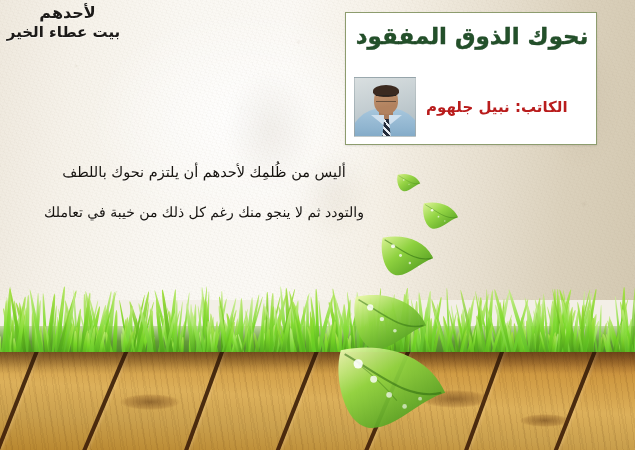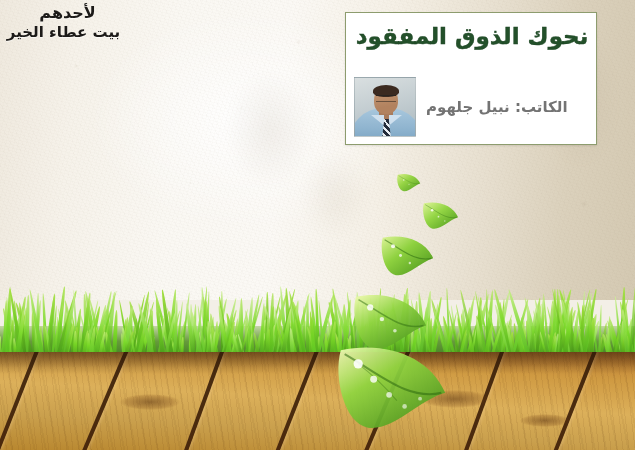--- a/index.html
+++ b/index.html
@@ -134,21 +134,21 @@
     display: flex;
     flex-direction: row-reverse;
     align-items: center;
     gap: 10px;
     direction: rtl;
   }
   .author-name {
     font-family: "DejaVu Sans", sans-serif;
     font-size: 15px;
     font-weight: 700;
-    color: #737373;
+    color: #b91c1c;
     white-space: nowrap;
     padding-right: 4px;
   }
   .author-photo {
     position: relative;
     width: 62px;
     height: 60px;
     overflow: hidden;
     flex: 0 0 auto;
     background: linear-gradient(170deg, #cfd7d9 0%, #b6c3c7 46%, #9eaeb4 100%);
@@ -352,20 +352,22 @@
         <div class="ph-glasses"></div>
         <div class="ph-collar-l"></div>
         <div class="ph-collar-r"></div>
         <div class="ph-tie"></div>
       </div>
       <div class="author-name">الكاتب: نبيل جلهوم</div>
     </div>
   </div>
 
   <div class="quote">
+    <span class="ln ln1">أليس من ظُلمِك  لأحدهم أن يلتزم  نحوك باللطف</span>
+    <span class="ln ln2">والتودد ثم لا ينجو منك رغم كل ذلك من خيبة في تعاملك</span>
   </div>
 
   <div class="leaf" style="left:396px;top:172px;">
     <svg width="26" height="22" viewBox="0 0 60 50">
       <defs>
         <linearGradient id="lg1" x1="0" y1="0" x2="1" y2="1">
           <stop offset="0" stop-color="#d8f08a"></stop>
           <stop offset="0.4" stop-color="#96d445"></stop>
           <stop offset="1" stop-color="#4f9c1f"></stop>
         </linearGradient>

